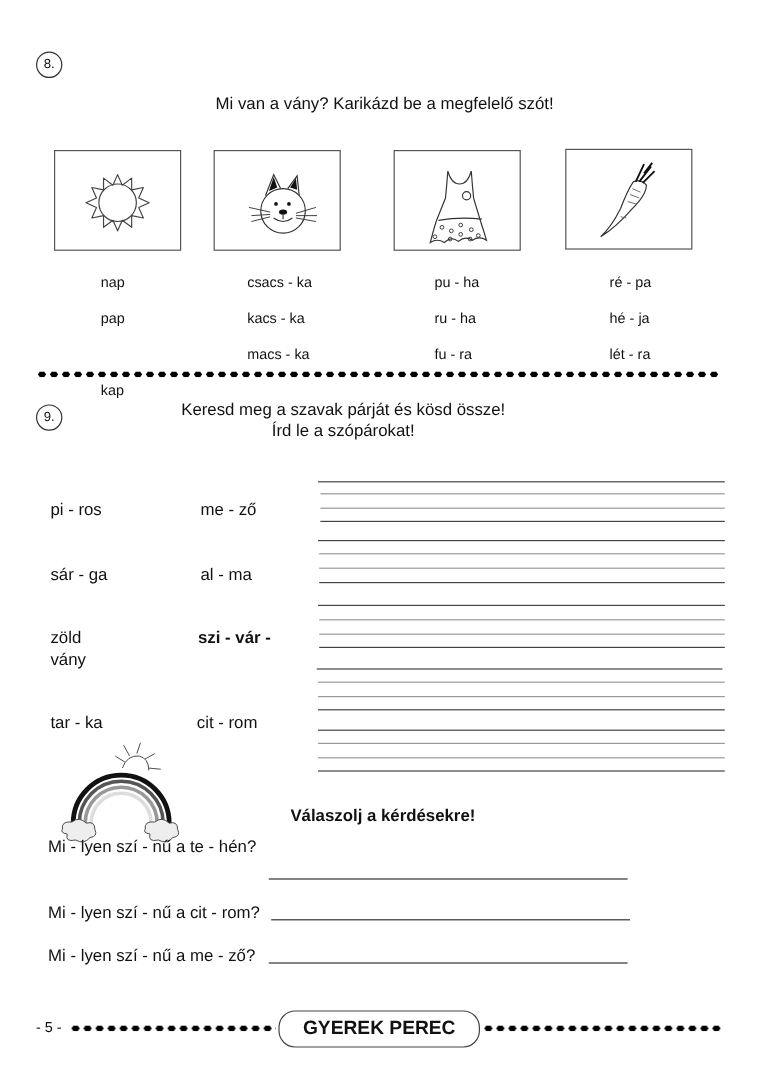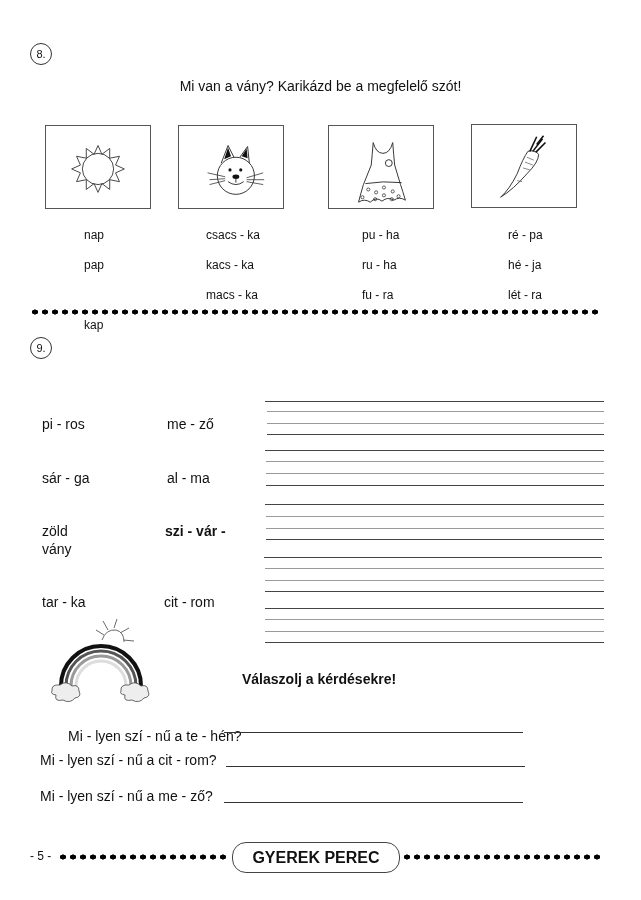--- a/index.html
+++ b/index.html
@@ -94,20 +94,22 @@
 <div>
   <div class="word" style="left:508px;top:228px;">ré - pa</div>
   <div class="word" style="left:508px;top:258px;">hé - ja</div>
   <div class="word" style="left:508px;top:288px;">lét - ra</div>
 </div>
 
 <div class="sep" style="top:309px;"></div>
 
 <div class="num-circle" style="left:30px;top:337px;">9.</div>
 <div class="abs title" style="left:148px;width:276px;top:333px;line-height:17px;">
+  <div>Keresd meg a szavak párját és kösd össze!</div>
+  <div>Írd le a szópárokat!</div>
 </div>
 
 <div class="pair" style="left:42px;top:415px;">pi - ros</div>
 <div class="pair" style="left:42px;top:469px;">sár - ga</div>
 <div class="pair" style="left:42px;top:522px;">zöld</div>
 <div class="pair" style="left:42px;top:540px;">vány</div>
 <div class="pair" style="left:42px;top:593px;">tar - ka</div>
 
 <div class="pair" style="left:167px;top:415px;">me - ző</div>
 <div class="pair" style="left:167px;top:469px;">al - ma</div>
@@ -151,21 +153,21 @@
     <path d="M18 72 A35 35 0 0 1 88 72" fill="none" stroke="#555" stroke-width="3"></path>
     <path d="M23 72 A30 30 0 0 1 83 72" fill="none" stroke="#999" stroke-width="3"></path>
     <path d="M28 72 A25 25 0 0 1 78 72" fill="none" stroke="#ddd" stroke-width="3"></path>
     <path d="M4 77 Q3 70 12 71 Q18 66 24 72 Q31 70 31 77 Q34 83 27 84 Q22 90 15 86 Q6 88 8 81 Q2 80 4 77 Z" fill="#eee" stroke="#444" stroke-width="0.8"></path>
     <path d="M73 77 Q72 70 81 71 Q87 66 93 72 Q100 70 100 77 Q103 83 96 84 Q91 90 84 86 Q75 88 77 81 Q71 80 73 77 Z" fill="#eee" stroke="#444" stroke-width="0.8"></path>
   </svg>
 </div>
 
 <div class="abs" style="left:242px;top:671px;font-size:14px;font-weight:bold;">Válaszolj a kérdésekre!</div>
 
-<div class="question" style="left:40px;top:728px;margin-left:28px;">Mi - lyen szí - nű a te - hén?</div>
+<div class="question" style="left:40px;top:697px;">Mi - lyen szí - nű a te - hén?</div>
 <div class="answer-line" style="left:224px;width:299px;top:732px;"></div>
 
 <div class="question" style="left:40px;top:752px;text-align:right;">Mi - lyen szí - nű a cit - rom?</div>
 <div class="answer-line" style="left:226px;width:299px;top:766px;"></div>
 
 <div class="question" style="left:40px;top:788px;">Mi - lyen szí - nű a me - ző?</div>
 <div class="answer-line" style="left:224px;width:299px;top:802px;"></div>
 
 <div class="abs" style="left:30px;top:849px;font-size:12px;">- 5 -</div>
 <div class="sep" style="top:854px;left:58px;width:172px;"></div>

